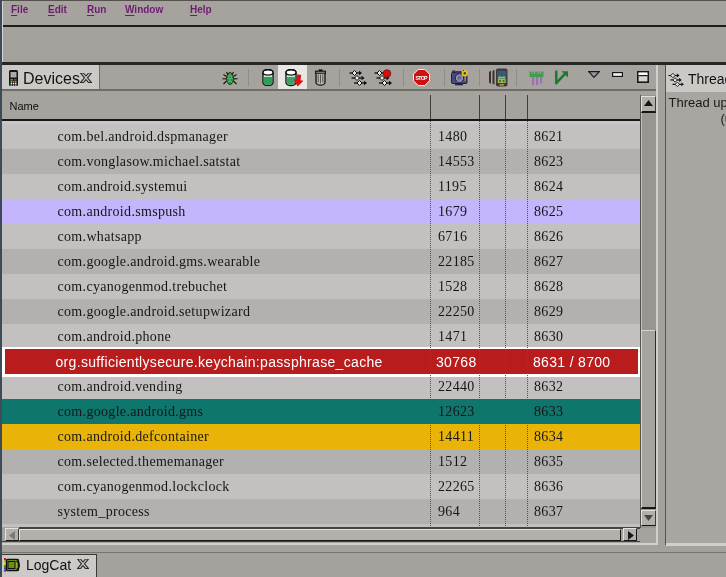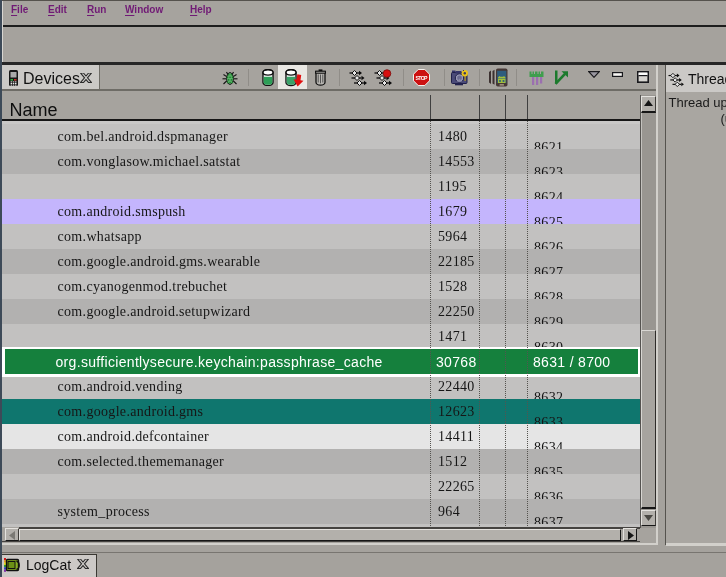--- a/index.html
+++ b/index.html
@@ -1,21 +1,21 @@
 <!DOCTYPE html>
 <html><head><meta charset="utf-8">
 <style>
 * { margin:0; padding:0; box-sizing:border-box; }
 html,body { width:726px; height:577px; overflow:hidden; }
 body { font-family:"Liberation Sans", sans-serif; background:#a5a29d; position:relative; }
 .abs { position:absolute; }
 .row { position:absolute; left:2px; width:637.5px; height:25px; font-size:14px; letter-spacing:0.32px; color:#161616;font-family:Liberation Serif, serif; }
 .row .nm { position:absolute; left:55.5px; top:4.5px; }
 .row .pid { position:absolute; left:436px; top:4.5px; }
-.row .prt { position:absolute; left:532px; top:16px; }
+.row .prt { position:absolute; left:532px; top:5px; }
 .mi { position:absolute; top:4px; font-size:10px; font-weight:bold; color:#701a75; }
 .mi u { text-decoration-thickness:1px; text-underline-offset:2px; }
 .sep { position:absolute; top:69px; width:1px; height:17px; background:#908d88; }
 </style></head>
 <body>
 
 <div class="abs" style="left:0;top:0;width:726px;height:25px;background:#a6a39e"></div>
 <div class="mi" style="left:11px"><u>F</u>ile</div>
 <div class="mi" style="left:48px"><u>E</u>dit</div>
 <div class="mi" style="left:87px"><u>R</u>un</div>
@@ -222,105 +222,108 @@
   <rect x="0.6" y="0.6" width="9.8" height="3.8" fill="#f7f6f3" stroke="#18181c" stroke-width="1.2"></rect>
 </svg>
 
 <svg class="abs" style="left:637px;top:71px" width="12" height="12" viewBox="0 0 12 12">
   <rect x="0.8" y="0.8" width="10.4" height="10.4" fill="#d6d4d0" stroke="#18181c" stroke-width="1.6"></rect>
   <rect x="1.6" y="1.6" width="8.8" height="2.6" fill="#fdfdfc"></rect>
   <path d="M1.5 4.6 L10.5 4.6" stroke="#18181c" stroke-width="1.2"></path>
 </svg>
 
 <div class="abs" style="left:2px;top:95px;width:638px;height:24px;background:#a6a39e"></div>
-<div class="abs" style="left:9.5px;top:99.5px;font-size:18px;color:#0e0e0e">Name</div>
+<div class="abs" style="left:9.5px;top:99.5px;font-size:11px;color:#0e0e0e">Name</div>
 <div class="abs" style="left:429.5px;top:95px;width:1px;height:24px;background:#3f3f3f"></div>
 <div class="abs" style="left:479px;top:95px;width:1px;height:24px;background:#3f3f3f"></div>
 <div class="abs" style="left:504.5px;top:95px;width:1px;height:24px;background:#3f3f3f"></div>
 <div class="abs" style="left:527px;top:95px;width:1px;height:24px;background:#3f3f3f"></div>
 <div class="abs" style="left:2px;top:119px;width:638px;height:2px;background:#161616"></div>
 
 <div class="abs" style="left:2px;top:121px;width:637.5px;height:3.3px;background:#c9c8c7"></div>
 <div class="row" style="top:124.3px;background:#c2c1c0">
     <span class="nm">com.bel.android.dspmanager</span>
     <span class="pid">1480</span>
     <span class="prt">8621</span>
   </div>
 <div class="row" style="top:149.3px;background:#b2b1b0">
     <span class="nm">com.vonglasow.michael.satstat</span>
     <span class="pid">14553</span>
     <span class="prt">8623</span>
   </div>
 <div class="row" style="top:174.3px;background:#c2c1c0">
+    <span class="nm">com.android.systemui</span>
     <span class="pid">1195</span>
     <span class="prt">8624</span>
   </div>
 <div class="row" style="top:199.3px;background:#c4b5fd">
     <span class="nm">com.android.smspush</span>
     <span class="pid">1679</span>
     <span class="prt">8625</span>
   </div>
 <div class="row" style="top:224.3px;background:#c2c1c0">
     <span class="nm">com.whatsapp</span>
-    <span class="pid">5964</span>
+    <span class="pid">6716</span>
     <span class="prt">8626</span>
   </div>
 <div class="row" style="top:249.3px;background:#b2b1b0">
     <span class="nm">com.google.android.gms.wearable</span>
     <span class="pid">22185</span>
     <span class="prt">8627</span>
   </div>
 <div class="row" style="top:274.3px;background:#c2c1c0">
     <span class="nm">com.cyanogenmod.trebuchet</span>
     <span class="pid">1528</span>
     <span class="prt">8628</span>
   </div>
 <div class="row" style="top:299.3px;background:#b2b1b0">
     <span class="nm">com.google.android.setupwizard</span>
     <span class="pid">22250</span>
     <span class="prt">8629</span>
   </div>
 <div class="row" style="top:324.3px;background:#c2c1c0">
+    <span class="nm">com.android.phone</span>
     <span class="pid">1471</span>
     <span class="prt">8630</span>
   </div>
 <div class="row" style="top:374.3px;background:#c2c1c0">
     <span class="nm">com.android.vending</span>
     <span class="pid">22440</span>
     <span class="prt">8632</span>
   </div>
 <div class="row" style="top:399.3px;background:#0f766e">
     <span class="nm">com.google.android.gms</span>
     <span class="pid">12623</span>
     <span class="prt">8633</span>
   </div>
-<div class="row" style="top:424.3px;background:#e5e5e5">
+<div class="row" style="top:424.3px;background:#eab308">
     <span class="nm">com.android.defcontainer</span>
     <span class="pid">14411</span>
     <span class="prt">8634</span>
   </div>
 <div class="row" style="top:449.3px;background:#b2b1b0">
     <span class="nm">com.selected.thememanager</span>
     <span class="pid">1512</span>
     <span class="prt">8635</span>
   </div>
 <div class="row" style="top:474.3px;background:#c2c1c0">
+    <span class="nm">com.cyanogenmod.lockclock</span>
     <span class="pid">22265</span>
     <span class="prt">8636</span>
   </div>
 <div class="row" style="top:499.3px;background:#b2b1b0">
     <span class="nm">system_process</span>
     <span class="pid">964</span>
     <span class="prt">8637</span>
   </div>
 
 <div class="abs" style="left:2px;top:524.3px;width:637.5px;height:3.2px;background:#c2c1c0"></div>
 
 <div class="abs" style="left:2px;top:346.5px;width:638px;height:30.6px;background:#ffffff"></div>
-<div class="abs" style="left:4.5px;top:349.3px;width:633px;height:25px;background:#15803d;font-size:14px;letter-spacing:0.32px;color:#ffffff">
+<div class="abs" style="left:4.5px;top:349.3px;width:633px;height:25px;background:#b91c1c;font-size:14px;letter-spacing:0.32px;color:#ffffff">
   <span style="position:absolute;left:51px;top:4.5px">org.sufficientlysecure.keychain:passphrase_cache</span>
   <span style="position:absolute;left:431.5px;top:4.5px">30768</span>
   <span style="position:absolute;left:528.5px;top:4.5px">8631 / 8700</span>
 </div>
 
 <div class="abs" style="left:429.5px;top:121px;width:1px;height:406px;background:repeating-linear-gradient(180deg,#55534f 0 1px,transparent 1px 2px)"></div>
 <div class="abs" style="left:479px;top:121px;width:1px;height:406px;background:repeating-linear-gradient(180deg,#55534f 0 1px,transparent 1px 2px)"></div>
 <div class="abs" style="left:504.5px;top:121px;width:1px;height:406px;background:repeating-linear-gradient(180deg,#55534f 0 1px,transparent 1px 2px)"></div>
 <div class="abs" style="left:527px;top:121px;width:1px;height:406px;background:repeating-linear-gradient(180deg,#55534f 0 1px,transparent 1px 2px)"></div>
 

